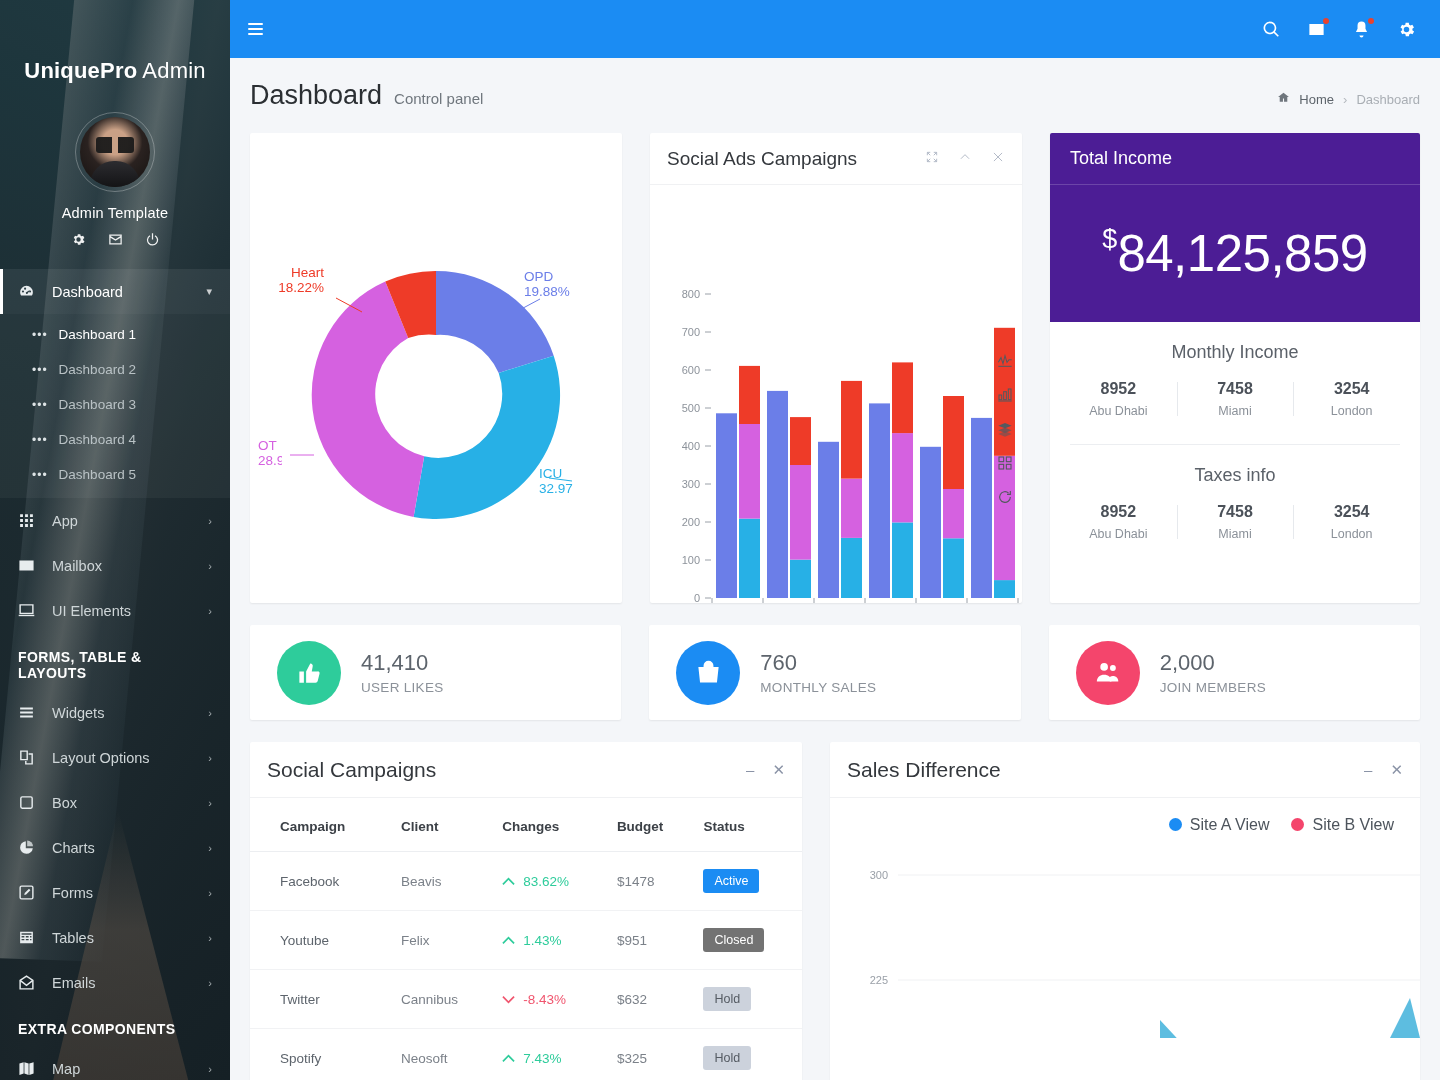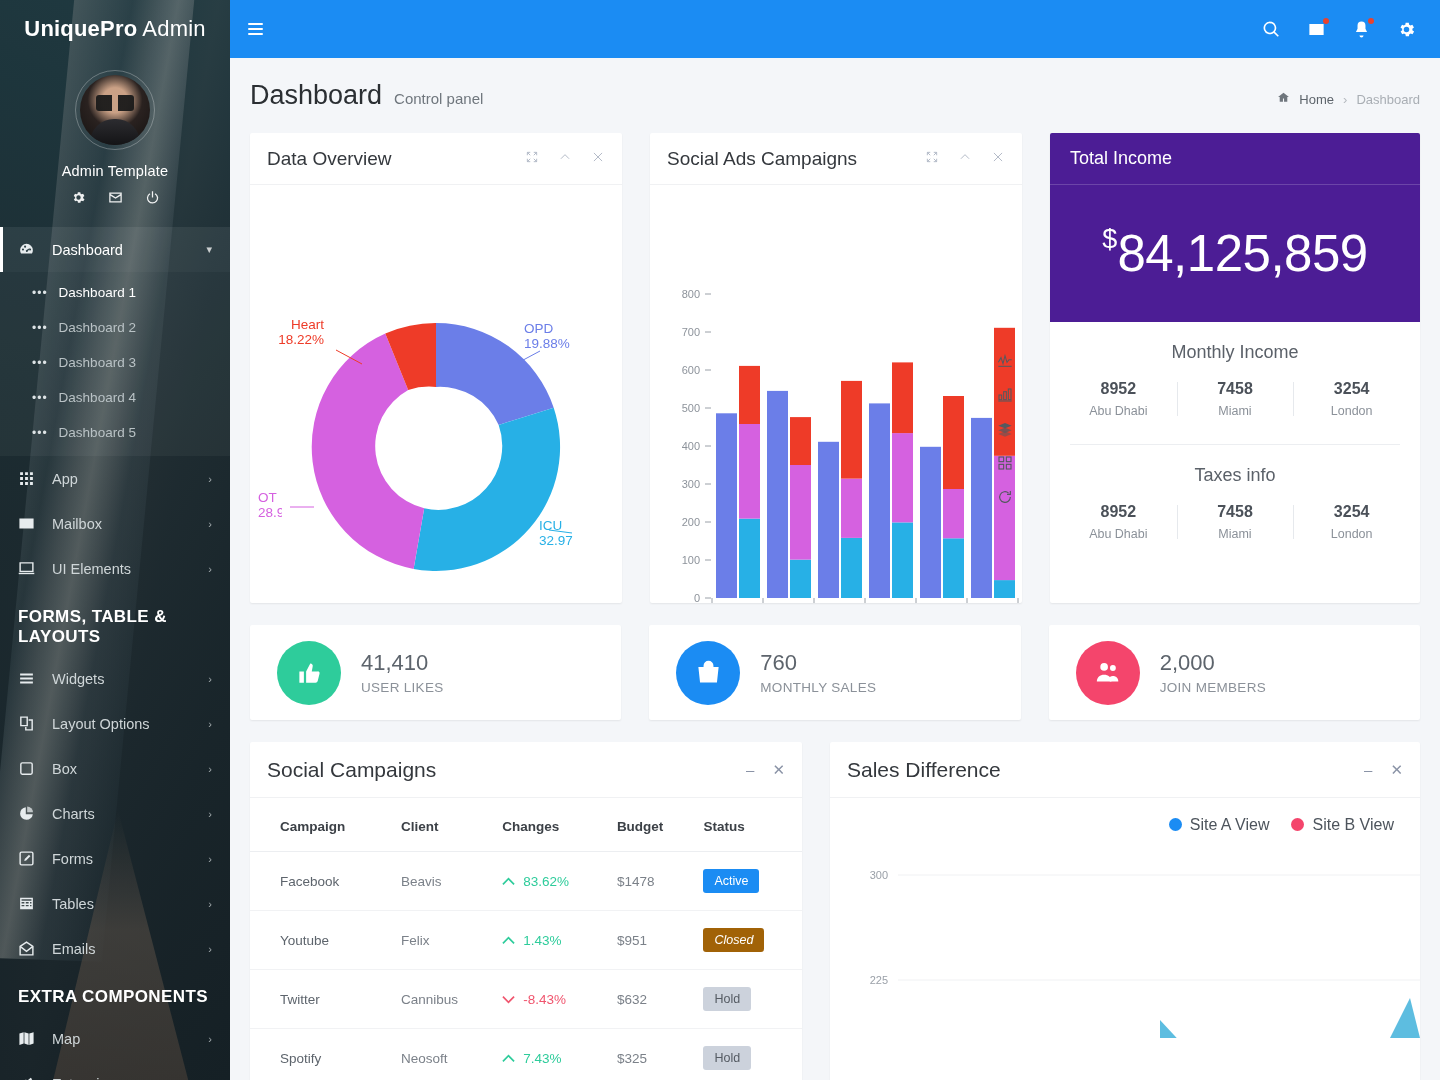--- a/index.html
+++ b/index.html
@@ -33,21 +33,21 @@
   }
   .sb-bg::after{
     content:""; position:absolute; left:46px; bottom:-30px; width:150px; height:300px;
     background: linear-gradient(180deg, rgba(90,78,70,.0) 0%, rgba(92,80,70,.55) 40%, rgba(70,60,52,.65) 100%);
     clip-path: polygon(48% 0%, 100% 100%, 0% 100%);
   }
   .sb-inner { position: relative; z-index: 2; }
 
   .brand {
     height: 58px; display: flex; align-items: center; justify-content: center;
-    color: #fff; font-size: 22px; letter-spacing: .2px;
+    color: #fff; font-size: 22px; letter-spacing: .2px; margin-top: 42px;
   }
   .brand b { font-weight: 700; }
   .brand span { font-weight: 300; margin-left: 5px; }
 
   .profile { padding: 12px 0 18px; text-align: center; }
   .avatar-ring {
     width: 80px; height: 80px; margin: 0 auto; border-radius: 50%;
     border: 1px solid rgba(255,255,255,.28);
     display: flex; align-items: center; justify-content: center;
   }
@@ -86,21 +86,21 @@
     color: #fff; border-left: 3px solid #fff; padding-left: 15px;
   }
   .submenu { background: rgba(255,255,255,.045); padding: 3px 0 6px; }
   .sub-item {
     display: flex; align-items: center; height: 35px; padding-left: 32px;
     color: #b9c2c5; font-size: 13.5px; cursor: pointer;
   }
   .sub-item.cur { color: #fff; }
   .dots { letter-spacing: 1px; font-size: 12px; margin-right: 11px; color: #dde3e5; }
   .nav-head {
-    padding: 16px 18px 9px; color: #fff; font-size: 17px; font-weight: 700;
+    padding: 16px 18px 9px; color: #fff; font-size: 14px; font-weight: 700;
     letter-spacing: .4px;
   }
 
   
   .main { flex: 1; height: 1080px; overflow: hidden; background: #f4f6f9; }
 
   .topbar {
     height: 58px; background: #1b8cf3; display: flex; align-items: center;
     padding: 0 24px 0 18px;
   }
@@ -144,21 +144,21 @@
 
   
   .income-card { width: 372px; height: 470px; overflow: hidden; }
   .income-top { background: #4c1d95; color: #fff; }
   .income-head { height: 52px; display: flex; align-items: center; padding: 0 20px; font-size: 18px; border-bottom: 1px solid rgba(255,255,255,.18); }
   .income-amount { height: 137px; display: flex; align-items: center; justify-content: center; }
   .income-amount .cur { font-size: 27px; font-weight: 300; position: relative; top: -14px; }
   .income-amount .num { font-size: 51px; font-weight: 300; letter-spacing: -.5px; }
   .income-sec { padding: 20px 0 4px; }
   .income-sec h4 { text-align: center; font-size: 18px; font-weight: 400; color: #5b6169; }
-  .stat-row { display: flex; margin-top: 17px; padding: 0 10px; justify-content: flex-end; }
+  .stat-row { display: flex; margin-top: 17px; padding: 0 10px; }
   .stat-col { flex: 1; text-align: center; position: relative; }
   .stat-col + .stat-col::before {
     content: ""; position: absolute; left: 0; top: 2px; bottom: 2px; width: 1px; background: #e6e9ed;
   }
   .stat-col .v { font-size: 16px; font-weight: 700; color: #4b5159; }
   .stat-col .l { font-size: 12.5px; color: #8b9199; margin-top: 6px; }
   .income-div { height: 1px; background: #eceef1; margin: 22px 20px 0; }
 
   
   .tiles { display: flex; gap: 28px; margin-top: 22px; }
@@ -186,21 +186,21 @@
   }
   thead th:first-child { padding-left: 30px; }
   tbody td { font-size: 13.5px; color: #7b8189; padding: 17px 8px; border-bottom: 1px solid #f1f2f4; }
   tbody td:first-child { padding-left: 30px; color: #5d646c; }
   .chg { display: flex; align-items: center; gap: 8px; }
   .chg svg { width: 13px; height: 9px; fill: none; stroke-width: 1.8; }
   .up { color: #2ecc9b; } .up svg { stroke: #2ecc9b; }
   .down { color: #f0556e; } .down svg { stroke: #f0556e; }
   .badge { display: inline-block; padding: 5px 11px; border-radius: 3px; font-size: 12.5px; color: #fff; }
   .b-active { background: #1b8cf3; }
-  .b-closed { background: #a16207; font-style: italic; }
+  .b-closed { background: #737373; }
   .b-hold { background: #ccd2dc; color: #555b63; }
 
   .sales-body { position: relative; height: 240px; }
   .legend { position: absolute; right: 26px; top: 18px; display: flex; gap: 22px; align-items: center; font-size: 16px; color: #4d545c; }
   .legend i { width: 13px; height: 13px; border-radius: 50%; display: inline-block; margin-right: 8px; vertical-align: -1px; }
 </style>
 </head>
 <body>
 
 <div class="app">
@@ -438,34 +438,20 @@
         <span class="sep">›</span>
         <span class="cur">Dashboard</span>
       </div>
     </div>
 
     <div class="grid">
 
       <div class="row">
 
         <div class="card donut-card">
-          <div class="card-head">
-            <div class="card-title">Data Overview</div>
-            <div class="card-tools">
-              <span><svg viewBox="0 0 24 24">
-                    <path d="M4 9V4h5M20 9V4h-5M4 15v5h5M20 15v5h-5M9 9l-5-5M15 9l5-5M9 15l-5 5M15 15l5 5"></path>
-                  </svg></span>
-              <span><svg viewBox="0 0 24 24">
-                    <path d="M5 15l7-7 7 7"></path>
-                  </svg></span>
-              <span><svg viewBox="0 0 24 24">
-                    <path d="M5 5l14 14M19 5L5 19"></path>
-                  </svg></span>
-            </div>
-          </div>
           <div class="donut-body">
             <svg viewBox="0 0 372 418" width="372" height="418">
 
               <path d="M186 138 A124 124 0 0 1 303.7 222.7 L248.7 239.9 A64 64 0 0 0 186 202 Z" fill="#6b7ee8"></path>
 
               <path d="M303.7 222.7 A124 124 0 0 1 163.6 383.9 L174.2 323.3 A64 64 0 0 0 248.7 239.9 Z" fill="#27b0e6"></path>
 
               <path d="M163.6 383.9 A124 124 0 0 1 135.3 148.6 L158.2 205.1 A64 64 0 0 0 174.2 323.3 Z" fill="#d561e0"></path>
 
               <path d="M135.3 148.6 A124 124 0 0 1 186 138 L186 202 A64 64 0 0 0 158.2 205.1 Z" fill="#ee3b28"></path>

